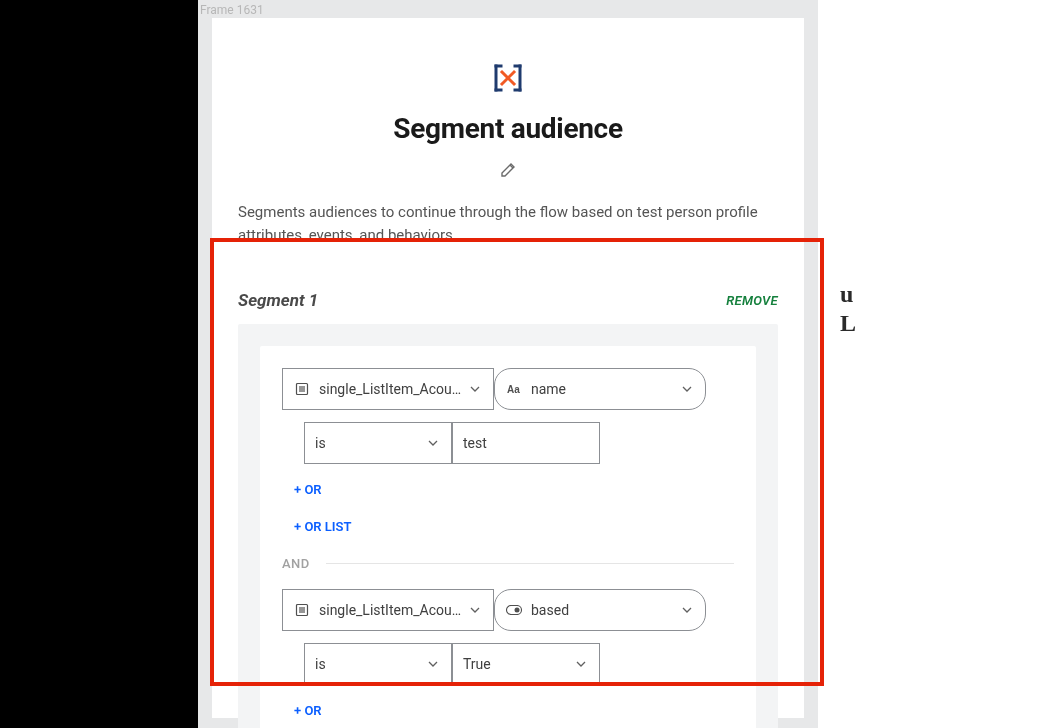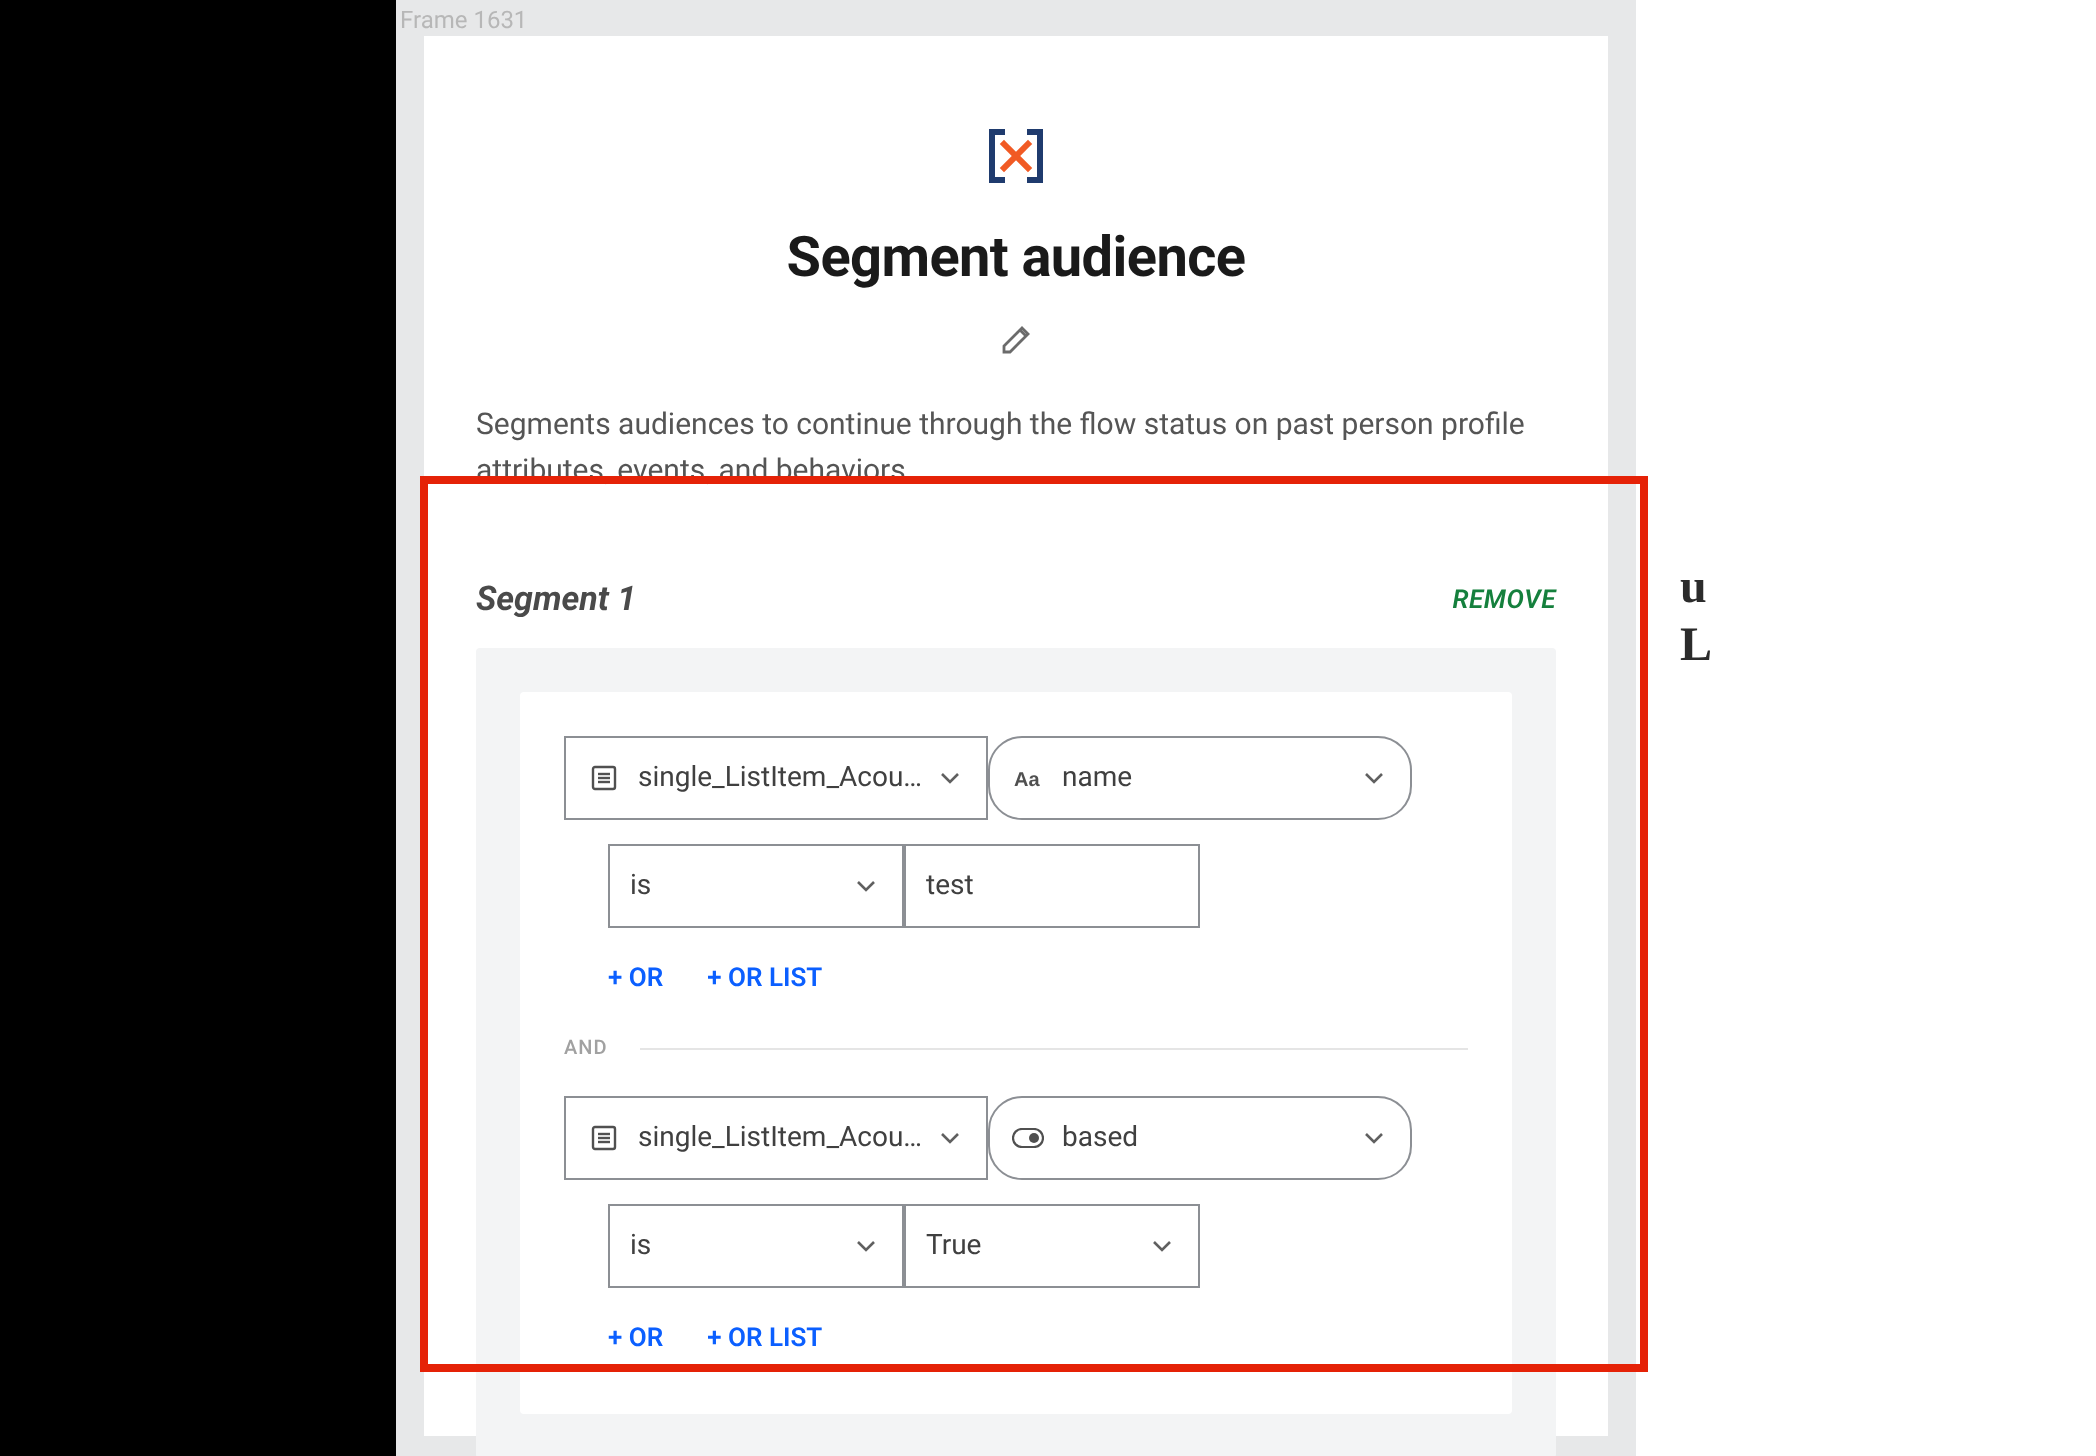--- a/index.html
+++ b/index.html
@@ -130,38 +130,39 @@
     white-space: nowrap;
     overflow: hidden;
     text-overflow: ellipsis;
   }
   .select .chev {
     flex: 0 0 14px;
     margin-left: 6px;
   }
   .chev svg, .ico svg { display: block; }
   .or-row {
-    margin-left: 22px;
+    margin-left: 12px;
     margin-top: 18px;
     display: flex;
     gap: 22px;
+    flex-direction: column;
   }
   .or-btn {
     font-size: 13px;
     font-weight: 600;
     color: #0b5fff;
   }
   .and-row {
     display: flex;
     align-items: center;
     margin: 22px 0 18px 0;
     gap: 16px;
   }
   .and-label {
-    font-size: 10px;
+    font-size: 13px;
     font-weight: 500;
     color: #a1a1a1;
     letter-spacing: 0.5px;
   }
   .and-line {
     flex: 1;
     height: 1px;
     background: #e5e5e5;
   }
   .highlight-box {
@@ -214,21 +215,21 @@
       </div>
       <div class="title">Segment audience</div>
       <div class="pencil">
         <svg width="20" height="20" viewBox="0 0 20 20">
           <path d="M3 14 L12 5 L15 8 L6 17 L3 17 Z" fill="none" stroke="#6b6b6b" stroke-width="1.4"></path>
           <path d="M11 6 L14 9" stroke="#6b6b6b" stroke-width="1.4"></path>
         </svg>
       </div>
     </div>
 
-    <div class="desc">Segments audiences to continue through the flow status on past person profile attributes, events, and behaviors.</div>
+    <div class="desc">Segments audiences to continue through the flow based on test person profile attributes, events, and behaviors.</div>
 
     <div class="seg-header">
       <div class="seg-title">Segment 1</div>
       <div class="remove-link">REMOVE</div>
     </div>
 
     <div class="builder-outer">
       <div class="builder-card">
 
         <div class="row">

